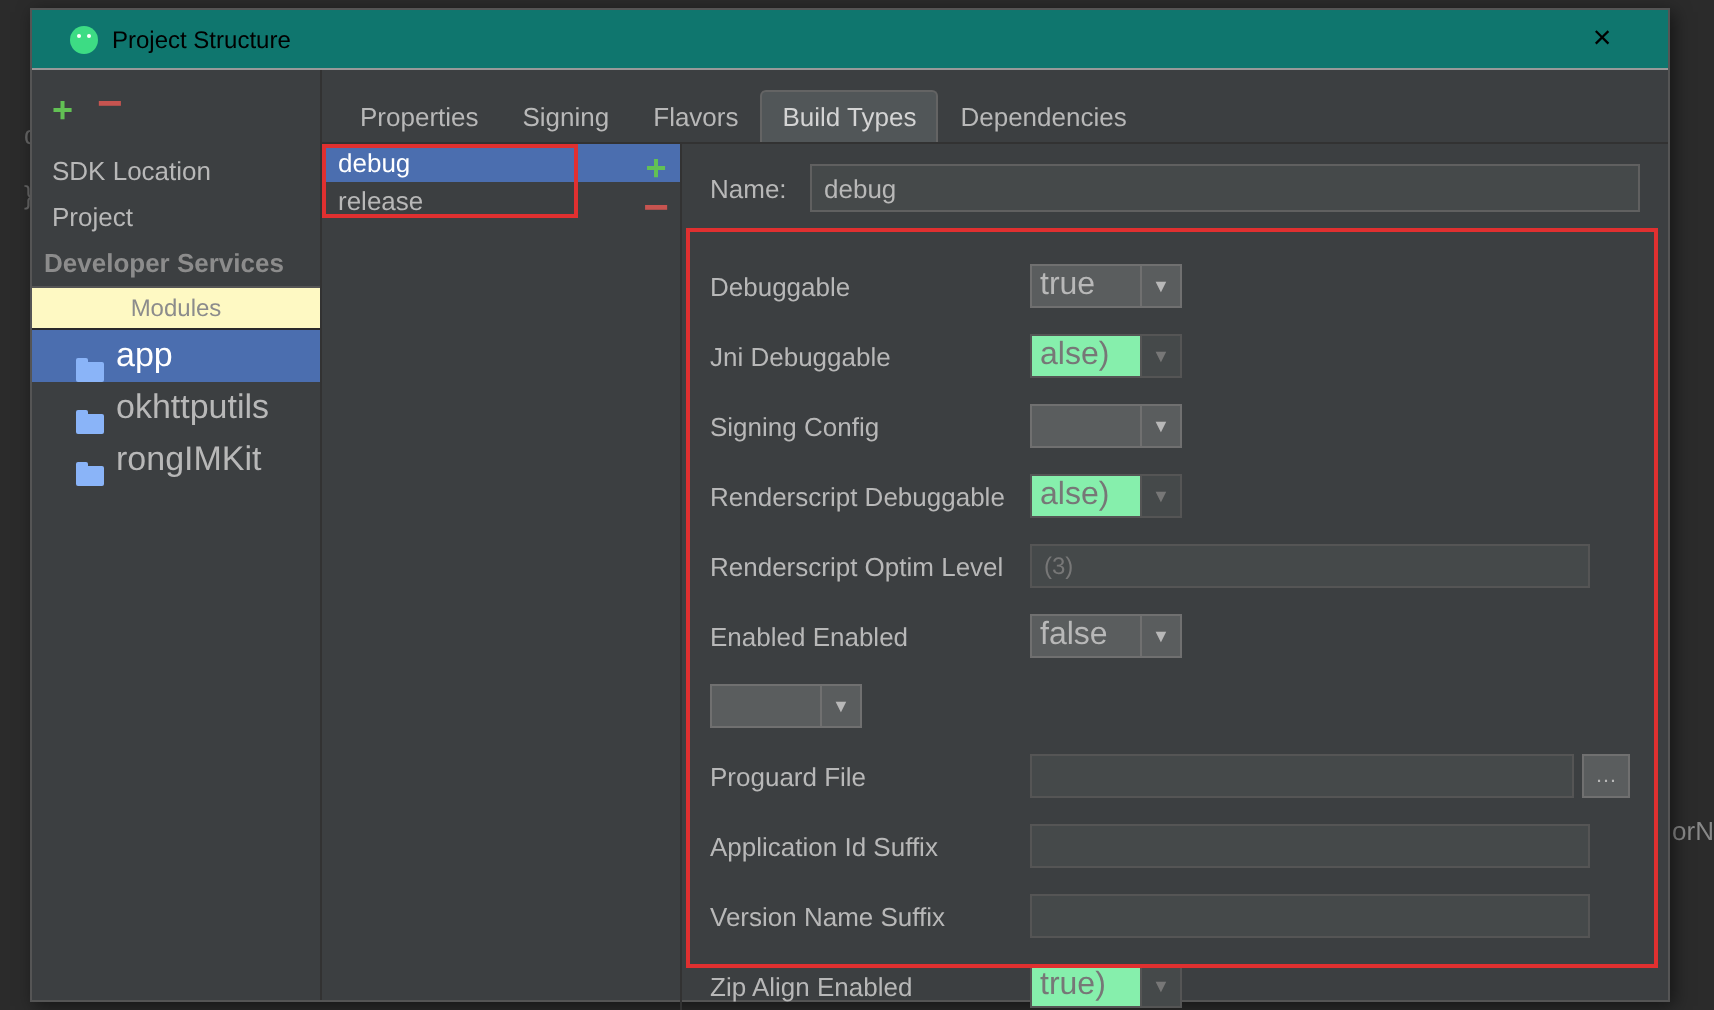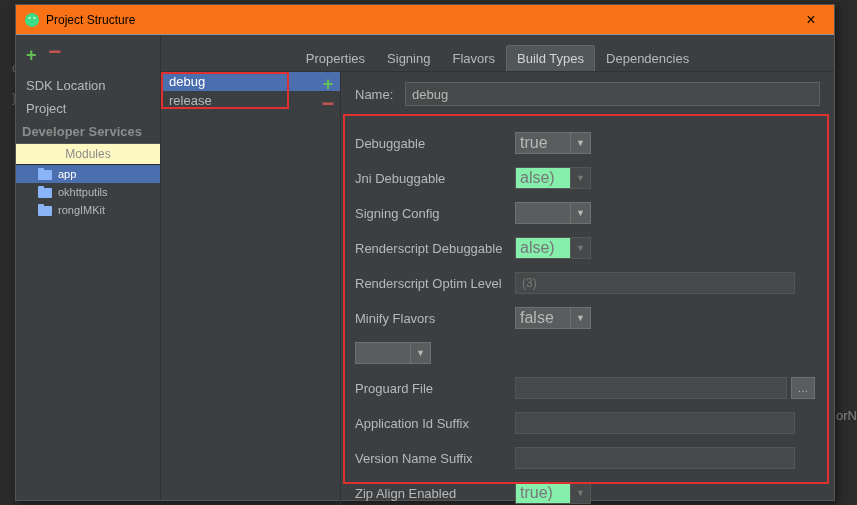--- a/index.html
+++ b/index.html
@@ -3,41 +3,41 @@
   <meta charset="utf-8">
   <style>
     * { box-sizing: border-box; margin: 0; padding: 0; font-family: "Segoe UI", Arial, sans-serif; }
     body { background: #2b2b2b; width: 857px; height: 505px; overflow: hidden; position: relative; }
     
     .bg-code { position: absolute; left: 0; top: 60px; color: #666; font-family: monospace; font-size: 13px; padding-left: 12px; }
     .bg-right { position: absolute; right: 0; top: 408px; color: #888; font-size: 13px; }
     
     .dialog { position: absolute; left: 15px; top: 4px; width: 820px; height: 497px; background: #3c3f41; border: 1px solid #555; box-shadow: 2px 2px 8px rgba(0,0,0,0.5); }
     
-    .titlebar { height: 30px; background: #f97316; display: flex; align-items: center; padding: 0 8px; border-bottom: 1px solid #999; }
+    .titlebar { height: 30px; background: #0f766e; display: flex; align-items: center; padding: 0 18px; border-bottom: 1px solid #999; }
     .title-icon { width: 16px; height: 16px; margin-right: 6px; }
     .title-text { flex: 1; font-size: 12px; color: #000; }
     .title-close { width: 30px; text-align: center; font-size: 16px; color: #000; cursor: pointer; }
     
     .content { display: flex; height: calc(100% - 30px); background: #3c3f41; }
     
     .sidebar { width: 145px; border-right: 1px solid #323232; padding-top: 6px; }
     .sb-tools { display: flex; gap: 12px; padding: 4px 10px 8px; }
     .sb-plus { color: #62c154; font-size: 18px; font-weight: bold; cursor: pointer; }
     .sb-minus { color: #c75450; font-size: 22px; font-weight: bold; cursor: pointer; line-height: 14px; }
     .sb-item { padding: 4px 10px; font-size: 13px; color: #b8b8b8; cursor: pointer; }
     .sb-header { padding: 4px 6px; font-size: 13px; color: #8c8c8c; font-weight: bold; }
     .sb-section { padding: 3px 6px; font-size: 12px; color: #8c8c8c; background: #fef9c3; text-align: center; border-top: 1px solid #555; border-bottom: 1px solid #2a2a2a; }
-    .sb-module { padding: 3px 10px 3px 22px; font-size: 11px; color: #b8b8b8; cursor: pointer; display: flex; align-items: center; gap: 6px; }
+    .sb-module { padding: 3px 10px 3px 22px; font-size: 17px; color: #b8b8b8; cursor: pointer; display: flex; align-items: flex-end; gap: 6px; }
     .sb-module.selected { background: #4b6eaf; color: #fff; }
     .mod-icon { width: 14px; height: 12px; display: inline-block; }
     
     .main { flex: 1; display: flex; flex-direction: column; }
     
-    .tabs { display: flex; border-bottom: 1px solid #323232; padding: 10px 8px 0; gap: 0; justify-content: center; }
+    .tabs { display: flex; border-bottom: 1px solid #323232; padding: 10px 8px 0; gap: 0; }
     .tab { padding: 5px 10px; font-size: 13px; color: #b8b8b8; cursor: pointer; border: 1px solid transparent; border-bottom: none; }
     .tab.active { background: #515658; border-color: #646464; color: #d4d4d4; border-radius: 3px 3px 0 0; }
     
     .panel { flex: 1; display: flex; }
     
     .list-col { width: 180px; border-right: 1px solid #323232; position: relative; }
     .list-redbox { position: absolute; left: 0; top: 0; width: 128px; height: 37px; border: 2px solid #e03030; pointer-events: none; }
     .list-item { padding: 2px 8px; font-size: 13px; color: #b8b8b8; cursor: pointer; }
     .list-item.selected { background: #4b6eaf; color: #fff; }
     .list-tools { position: absolute; right: 0; top: 0; width: 24px; display: flex; flex-direction: column; align-items: center; padding-top: 2px; gap: 2px; }
@@ -174,21 +174,21 @@
                 <div class="select-wrap">
                   <div class="select-box disabled">alse)</div>
                   <div class="select-arrow disabled">▼</div>
                 </div>
               </div>
               <div class="row">
                 <span class="lbl">Renderscript Optim Level</span>
                 <input class="inp-grey" value="(3)" style="color: rgb(119, 119, 119);">
               </div>
               <div class="row">
-                <span class="lbl">Minify Flavors</span>
+                <span class="lbl">Enabled Enabled</span>
                 <div class="select-wrap">
                   <div class="select-box">false</div>
                   <div class="select-arrow">▼</div>
                 </div>
               </div>
               <div class="row">
                 <div class="select-wrap">
                   <div class="select-box"></div>
                   <div class="select-arrow">▼</div>
                 </div>

